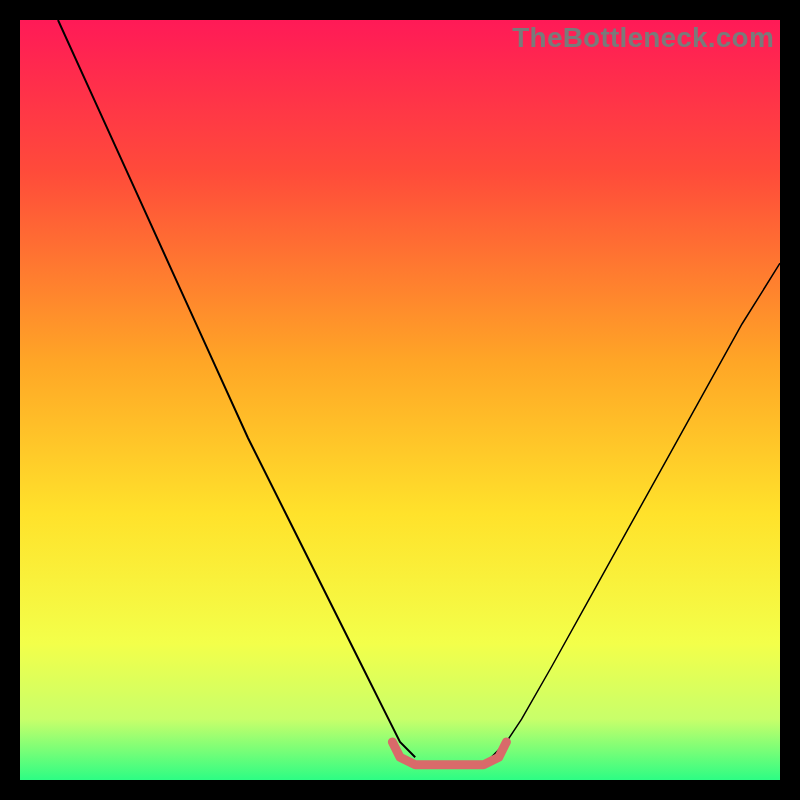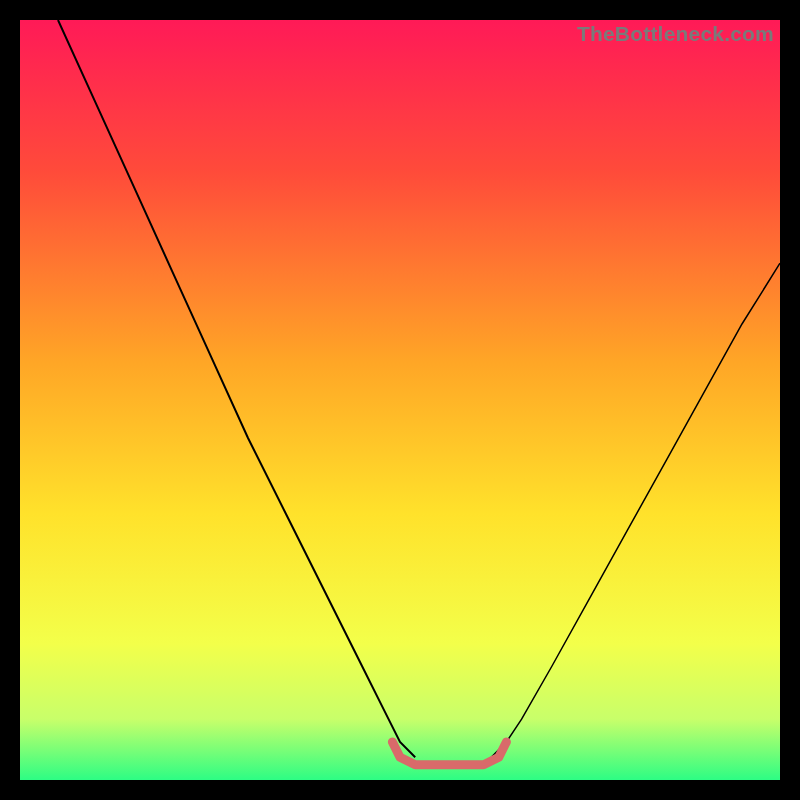--- a/index.html
+++ b/index.html
@@ -24,21 +24,21 @@
     left: 0;
     top: 0;
     width: 760px;
     height: 760px;
   }
   .watermark {
     position: absolute;
     top: 2px;
     right: 6px;
     color: #7a7a7a;
-    font-size: 21px;
+    font-size: 28px;
     font-weight: 600;
     letter-spacing: 0.2px;
     z-index: 10;
   }
   svg {
     display: block;
   }
 </style>
 </head>
 <body>

